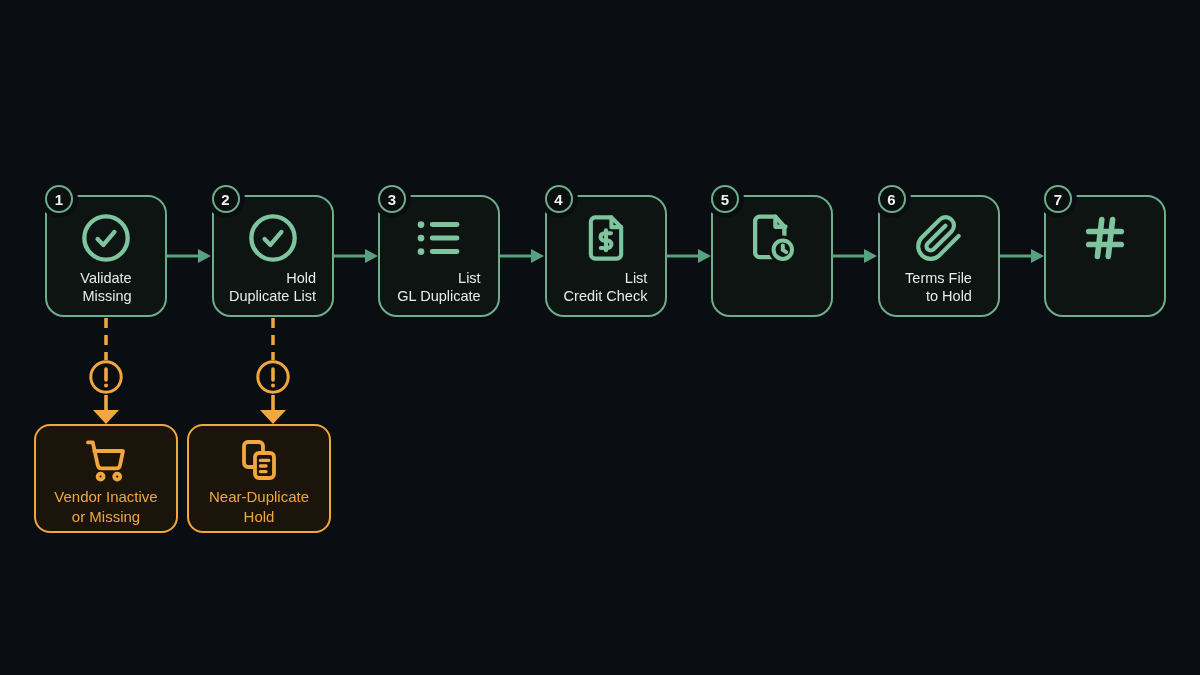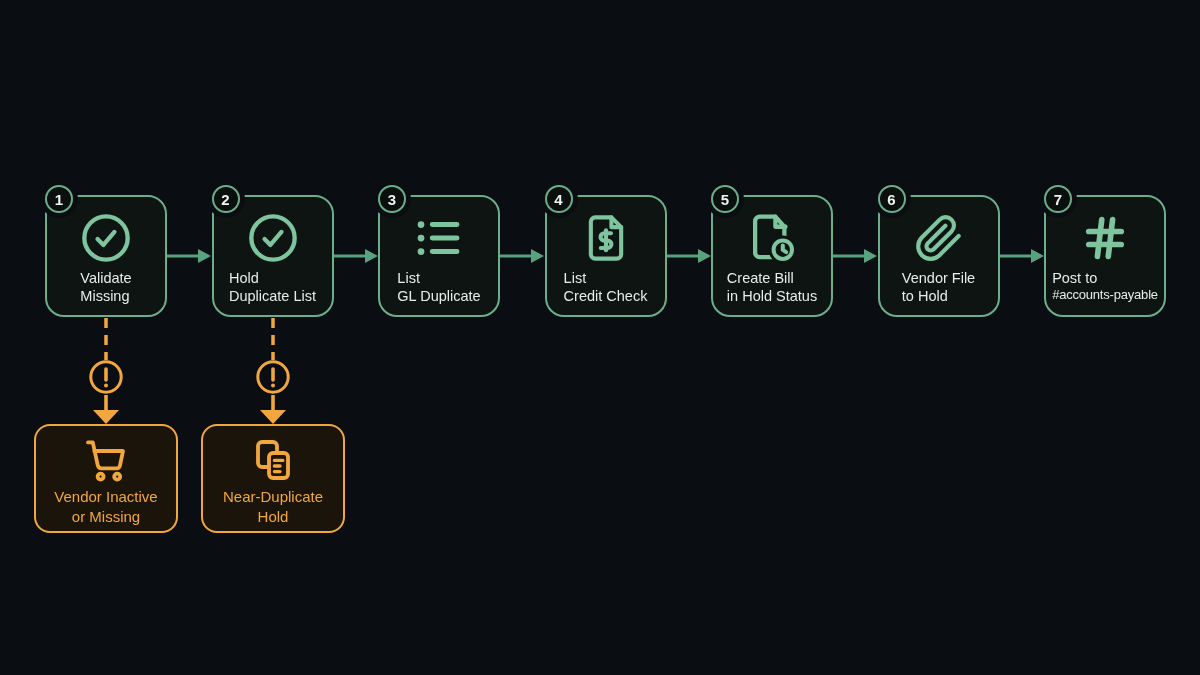--- a/index.html
+++ b/index.html
@@ -15,21 +15,21 @@
   .flow{position:absolute;left:45px;top:195px;width:1121px;height:122px;display:flex;align-items:stretch;}
   .step{flex:none;width:122px;box-sizing:border-box;position:relative;
         border:2px solid var(--green,#6cae8b);border-radius:19px;background:var(--box_fill,#0e1411);
         display:flex;flex-direction:column;align-items:center;}
   .badge{position:absolute;left:-2px;top:-12px;width:28px;height:28px;border-radius:50%;
          box-sizing:border-box;background:#0b0f0d;border:2px solid var(--green,#6cae8b);
          color:var(--badge_text,#eef4ef);display:flex;align-items:center;justify-content:center;
          font-size:15px;font-weight:700;box-shadow:0 0 0 5px var(--bg,#0a0d11);}
   .step-icon{margin-top:13px;height:56px;display:flex;align-items:center;justify-content:center;
              color:var(--green_icon,#7ec49e);}
-  .step-label{margin-top:3px;text-align:left;font-size:14.5px;line-height:1.27;
+  .step-label{margin-top:3px;text-align:right;font-size:14.5px;line-height:1.27;
               color:var(--text,#e4eee8);font-weight:500;white-space:nowrap;}
   .step-label .sm{font-size:13px;letter-spacing:-0.2px;}
   .connector{flex:1;display:flex;align-items:center;justify-content:center;color:var(--arrow,#58a37f);}
 
   
   .drop{position:absolute;top:317px;width:34px;height:107px;color:var(--orange,#f1a73e);}
   .ex-box{position:absolute;top:424px;width:144px;height:109px;box-sizing:border-box;
           border:2.5px solid var(--orange,#f1a73e);border-radius:16px;background:var(--orange_fill,#1a140b);
           display:flex;flex-direction:column;color:var(--orange,#f1a73e);}
   .ex-icon{margin-top:9px;height:50px;display:flex;align-items:center;justify-content:center;}
@@ -138,66 +138,58 @@
               <path d="M13.5 2.5H6.5a2 2 0 0 0-2 2v14a2 2 0 0 0 2 2h9a2 2 0 0 0 2-2V7z"></path>
               <path d="M13.5 2.5V7H18"></path>
             </g>
             <circle cx="16.8" cy="17.2" r="4.1" fill="#0e1411" stroke="#0e1411" stroke-width="4.4"></circle>
             <g stroke="currentColor" stroke-width="1.8">
               <circle cx="16.8" cy="17.2" r="4.1"></circle>
               <path d="M16.8 15.3v2l1.5 1"></path>
             </g>
           </svg>
       </div>
-      <div class="step-label">
-        <div>Create Bill</div>
-        <div>in Hold Status</div>
-      </div>
     </div>
 
     <div class="connector">
       <svg width="44" height="20" viewBox="0 0 44 20">
           <line x1="0" y1="10" x2="33" y2="10" stroke="currentColor" stroke-width="3.2"></line>
           <polygon points="31,3 44,10 31,17" fill="currentColor"></polygon>
         </svg>
     </div>
 
     <div class="step">
       <div class="badge">6</div>
       <div class="step-icon">
         <svg width="50" height="50" viewBox="0 0 24 24" fill="none" stroke="currentColor" stroke-width="2" stroke-linecap="round" stroke-linejoin="round">
             <path d="m21.44 11.05-9.19 9.19a6 6 0 0 1-8.49-8.49l8.57-8.57A4 4 0 1 1 18 8.84l-8.59 8.57a2 2 0 0 1-2.83-2.83l8.49-8.48"></path>
           </svg>
       </div>
       <div class="step-label">
-        <div>Vendor File</div>
+        <div>Terms File</div>
         <div>to Hold</div>
       </div>
     </div>
 
     <div class="connector">
       <svg width="44" height="20" viewBox="0 0 44 20">
           <line x1="0" y1="10" x2="33" y2="10" stroke="currentColor" stroke-width="3.2"></line>
           <polygon points="31,3 44,10 31,17" fill="currentColor"></polygon>
         </svg>
     </div>
 
     <div class="step">
       <div class="badge">7</div>
       <div class="step-icon">
         <svg width="52" height="52" viewBox="0 0 24 24" fill="none" stroke="currentColor" stroke-width="2.6" stroke-linecap="round" stroke-linejoin="round">
             <line x1="4.5" y1="9" x2="19.5" y2="9"></line>
             <line x1="4.5" y1="15" x2="19.5" y2="15"></line>
             <line x1="10.5" y1="3.5" x2="8.5" y2="20.5"></line>
             <line x1="15.5" y1="3.5" x2="13.5" y2="20.5"></line>
           </svg>
-      </div>
-      <div class="step-label">
-        <div>Post to</div>
-        <div class="sm">#accounts-payable</div>
       </div>
     </div>
 
   </div>
 
   <svg class="drop" style="left:89px" viewBox="0 0 34 107" width="34" height="107">
     <line x1="17" y1="1" x2="17" y2="43" stroke="currentColor" stroke-width="3.5" stroke-dasharray="10 7"></line>
     <circle cx="17" cy="60" r="15.2" fill="none" stroke="currentColor" stroke-width="3"></circle>
     <line x1="17" y1="52" x2="17" y2="63" stroke="currentColor" stroke-width="3.6" stroke-linecap="round"></line>
     <circle cx="17" cy="68.5" r="2" fill="currentColor"></circle>
@@ -221,21 +213,21 @@
           <circle cx="9.3" cy="20.3" r="1.5"></circle>
           <circle cx="17.6" cy="20.3" r="1.5"></circle>
         </svg>
     </div>
     <div class="ex-label">
       <div>Vendor Inactive</div>
       <div>or Missing</div>
     </div>
   </div>
 
-  <div class="ex-box" style="left:201px">
+  <div class="ex-box" style="left:187px">
     <div class="ex-icon">
       <svg width="48" height="48" viewBox="0 0 24 24" fill="none" stroke="currentColor" stroke-width="1.9" stroke-linecap="round" stroke-linejoin="round">
           <rect x="4.5" y="3" width="9.5" height="12.5" rx="2"></rect>
           <rect x="10" y="8.5" width="9.5" height="12.5" rx="2" fill="#1a140b"></rect>
           <path d="M12.7 12.2h4.2M12.7 15h2.8M12.7 17.8h2.8" stroke-width="1.7"></path>
         </svg>
     </div>
     <div class="ex-label">
       <div>Near-Duplicate</div>
       <div>Hold</div>

